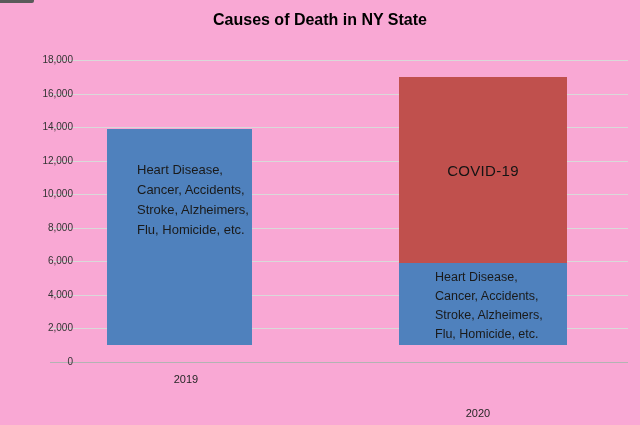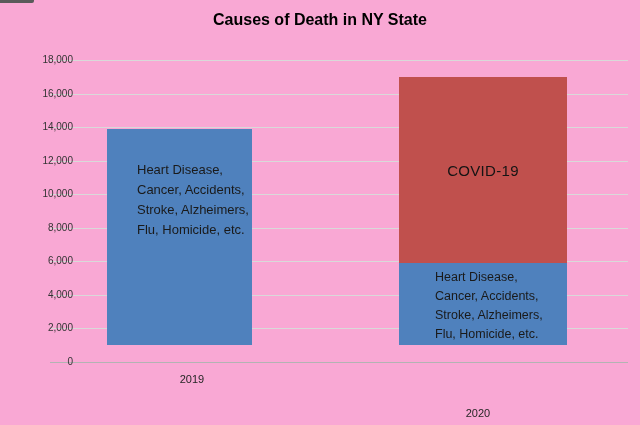--- a/index.html
+++ b/index.html
@@ -74,17 +74,17 @@
     <div class="seg" style="height: 82.2px; background: rgb(79, 129, 189);">
       <div class="bar-text bar-text-2020">
         <div>Heart Disease,</div>
         <div>Cancer, Accidents,</div>
         <div>Stroke, Alzheimers,</div>
         <div>Flu, Homicide, etc.</div>
       </div>
     </div>
   </div>
 
-  <div class="xtick" style="left:162px;">2019</div>
+  <div class="xtick" style="left:156px;">2019</div>
   <div class="xtick" style="left:448px;margin-top:34px;">2020</div>
 
 
 </div>
 
 </body></html>

